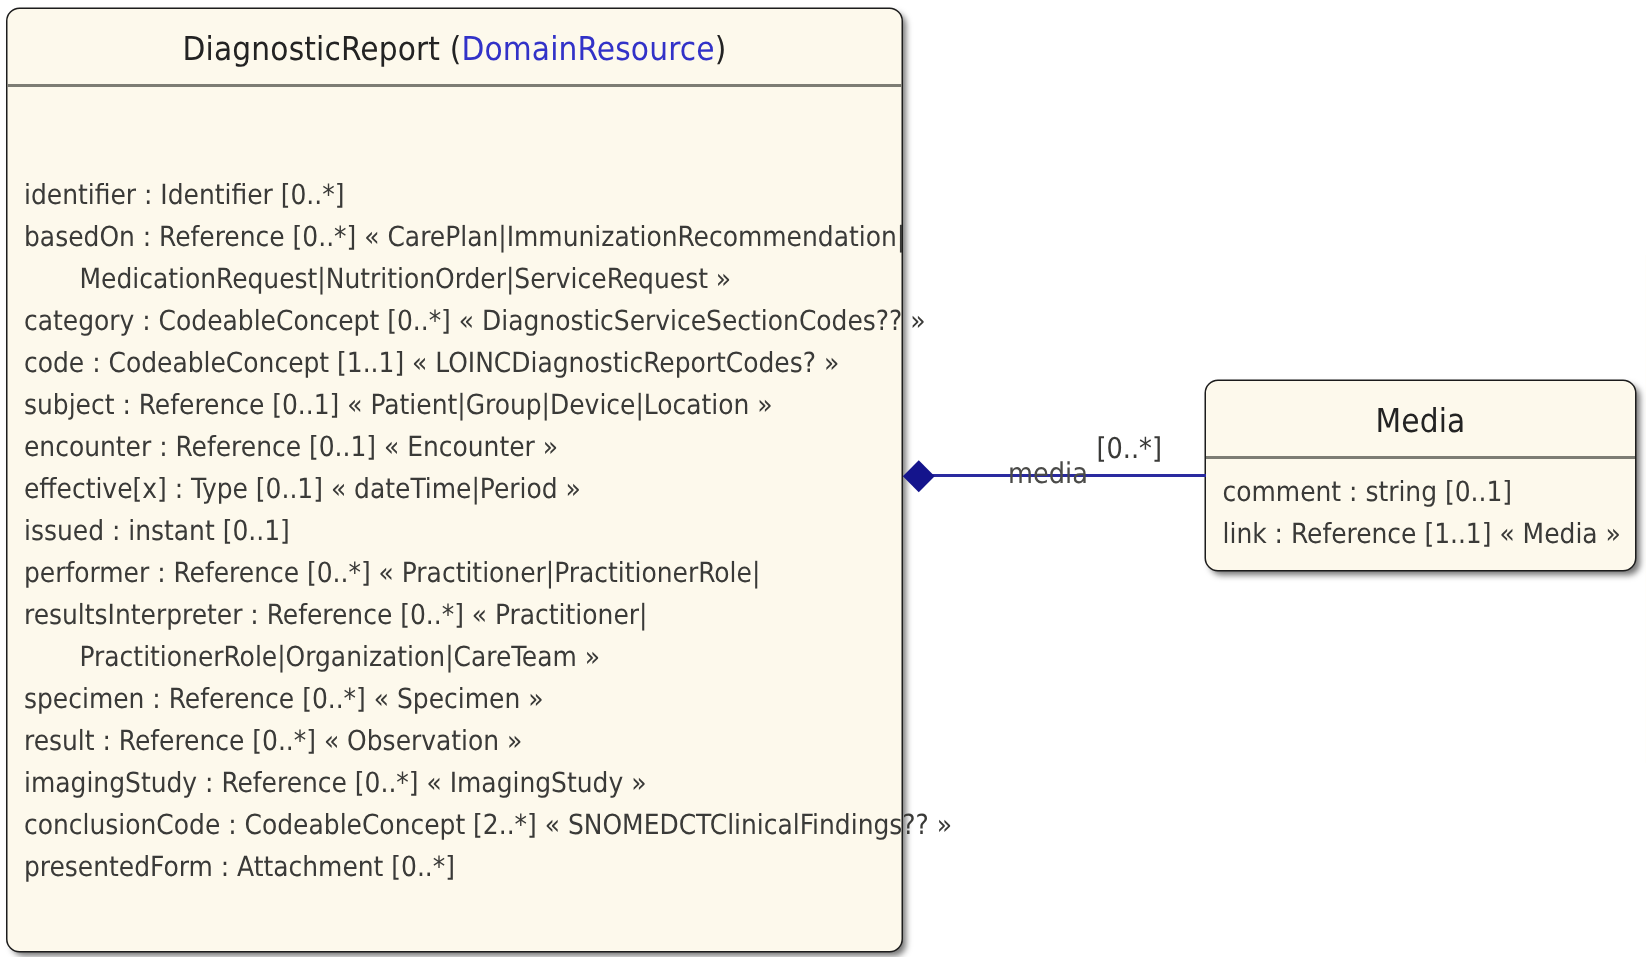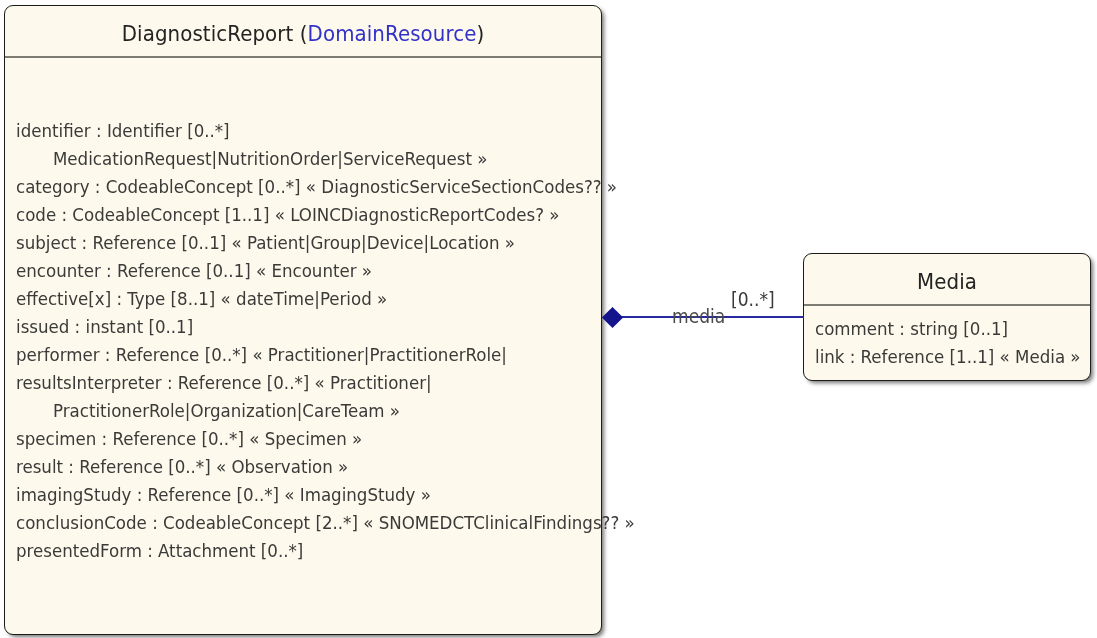--- a/index.html
+++ b/index.html
@@ -137,26 +137,27 @@
 <div id="canvas">
 
   <div class="uml-class" id="diagnosticreport-class">
 
     <div class="uml-title">
       <span>DiagnosticReport</span><span> (</span><span class="blue-type">DomainResource</span><span>)</span>
     </div>
 
     <div class="uml-attrs" id="dr-attrs">
         <div class="attr-line">identifier : Identifier [0..*]</div>
+        <div class="attr-line">basedOn : Reference [0..*] « CarePlan|ImmunizationRecommendation|</div>
         <div class="attr-line indent">MedicationRequest|NutritionOrder|ServiceRequest »</div>
         <div class="attr-line">category : CodeableConcept [0..*] « DiagnosticServiceSectionCodes?? »</div>
         <div class="attr-line">code : CodeableConcept [1..1] « LOINCDiagnosticReportCodes? »</div>
         <div class="attr-line">subject : Reference [0..1] « Patient|Group|Device|Location »</div>
         <div class="attr-line">encounter : Reference [0..1] « Encounter »</div>
-        <div class="attr-line">effective[x] : Type [8..1] « dateTime|Period »</div>
+        <div class="attr-line">effective[x] : Type [0..1] « dateTime|Period »</div>
         <div class="attr-line">issued : instant [0..1]</div>
         <div class="attr-line">performer : Reference [0..*] « Practitioner|PractitionerRole|</div>
         <div class="attr-line">resultsInterpreter : Reference [0..*] « Practitioner|</div>
         <div class="attr-line indent">PractitionerRole|Organization|CareTeam »</div>
         <div class="attr-line">specimen : Reference [0..*] « Specimen »</div>
         <div class="attr-line">result : Reference [0..*] « Observation »</div>
         <div class="attr-line">imagingStudy : Reference [0..*] « ImagingStudy »</div>
         <div class="attr-line">conclusionCode : CodeableConcept [2..*] « SNOMEDCTClinicalFindings?? »</div>
         <div class="attr-line">presentedForm : Attachment [0..*]</div>
       </div>

